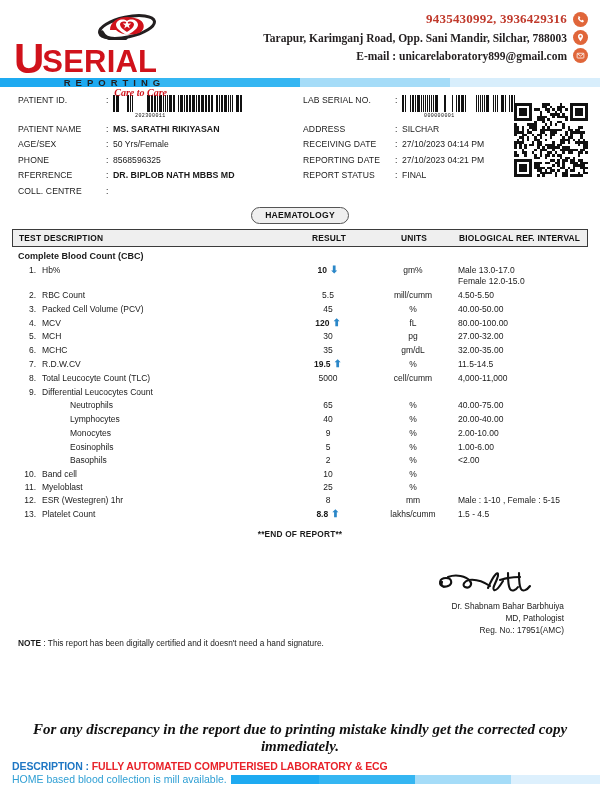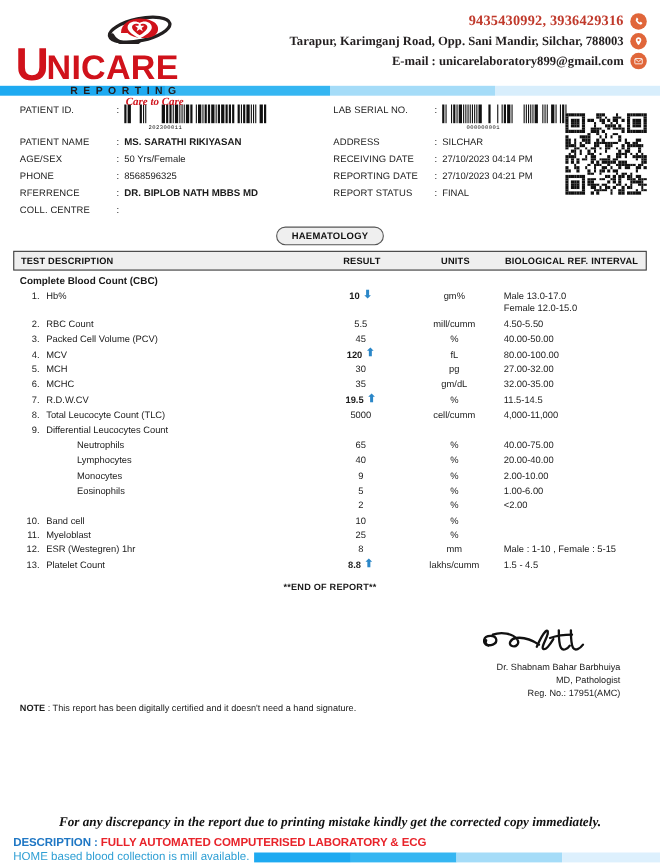--- a/index.html
+++ b/index.html
@@ -129,21 +129,21 @@
   .sig-lines { font-size: 8.3px; line-height: 1.45; margin-top: 2px; }
 
   
   .note { position: absolute; left: 18px; top: 638px; font-size: 8.3px; }
   .note b { font-weight: bold; }
 
   
   .footer { position: absolute; left: 0; bottom: 0; width: 600px; }
   .disc {
     text-align: center; font-family: "Liberation Serif", serif; font-style: italic;
-    font-size: 12px; font-weight: bold; color: #111; padding: 0 20px 5px 20px;
+    font-size: 15px; font-weight: bold; color: #111; padding: 0 20px 5px 20px;
   }
   .fac { font-size: 10.5px; font-weight: bold; padding-left: 12px; letter-spacing: -0.1px; }
   .fac .k { color: #1f77c4; }
   .fac .v { color: #e8232a; }
   .home-row { display: flex; align-items: center; padding-left: 12px; margin-top: 1px; }
   .home-txt { font-size: 10.5px; color: #2f9fd4; white-space: nowrap; }
   .botbar { display: flex; flex: 1; height: 9px; margin-left: 4px; margin-right: 0; }
   .botbar i { display: block; height: 100%; }
   .pb1 { width: 24%; background: #1eaaf1; }
   .pb2 { width: 26%; background: #35b6f2; }
@@ -163,21 +163,21 @@
           <ellipse cx="31" cy="15" rx="28" ry="10" fill="none" stroke="#231f20" stroke-width="3" transform="rotate(-12 31 15)"></ellipse>
           <path d="M14 18 C14 6, 30 2, 42 7 C50 10, 50 20, 40 22 C32 23.5, 24 22, 20 18 Z" fill="#d0121b"></path>
           <path d="M20 13 C20 8, 27 6, 31 9 C35 6, 42 8, 42 13 C42 18, 31 23, 31 23 C31 23, 20 18, 20 13 Z" fill="#ffffff"></path>
           <path d="M24 12.5 C24 9.5, 28.5 8.4, 31 10.8 C33.5 8.4, 38 9.5, 38 12.5 C38 16, 31 20, 31 20 C31 20, 24 16, 24 12.5 Z" fill="#d0121b"></path>
           <path d="M31 8.5 L32.2 11.5 L35.3 11.5 L32.8 13.4 L33.8 16.4 L31 14.6 L28.2 16.4 L29.2 13.4 L26.7 11.5 L29.8 11.5 Z" fill="#ffffff"></path>
           <path d="M6 20 C10 28, 24 30, 30 26" fill="none" stroke="#231f20" stroke-width="3.4" stroke-linecap="round"></path>
         </svg>
       </div>
       <div class="logo-main">
         <span class="logo-u">U</span>
-        <span class="logo-nicare">NICARE</span>
+        <span class="logo-nicare">SERIAL</span>
       </div>
       <div class="logo-lab">REPORTING</div>
       <div class="logo-tag">Care to Care</div>
     </div>
 
     <div class="contact">
       <div class="contact-row">
         <span class="contact-txt phone">9435430992, 3936429316</span>
         <span class="cicon">
           <svg width="9" height="9" viewBox="0 0 16 16" fill="#fff">
@@ -1350,20 +1350,21 @@
             <span class="idx"></span>
             <span class="nm">Eosinophils</span>
           </div>
           <div class="c-res"><span class="val">5</span></div>
           <div class="c-unit">%</div>
           <div class="c-ref ref2">1.00-6.00</div>
         </div>
         <div class="trow sub">
           <div class="c-desc">
             <span class="idx"></span>
+            <span class="nm">Basophils</span>
           </div>
           <div class="c-res"><span class="val">2</span></div>
           <div class="c-unit">%</div>
           <div class="c-ref ref2">&lt;2.00</div>
         </div>
         <div class="trow">
           <div class="c-desc">
             <span class="idx">10.</span>
             <span class="nm">Band cell</span>
           </div>

